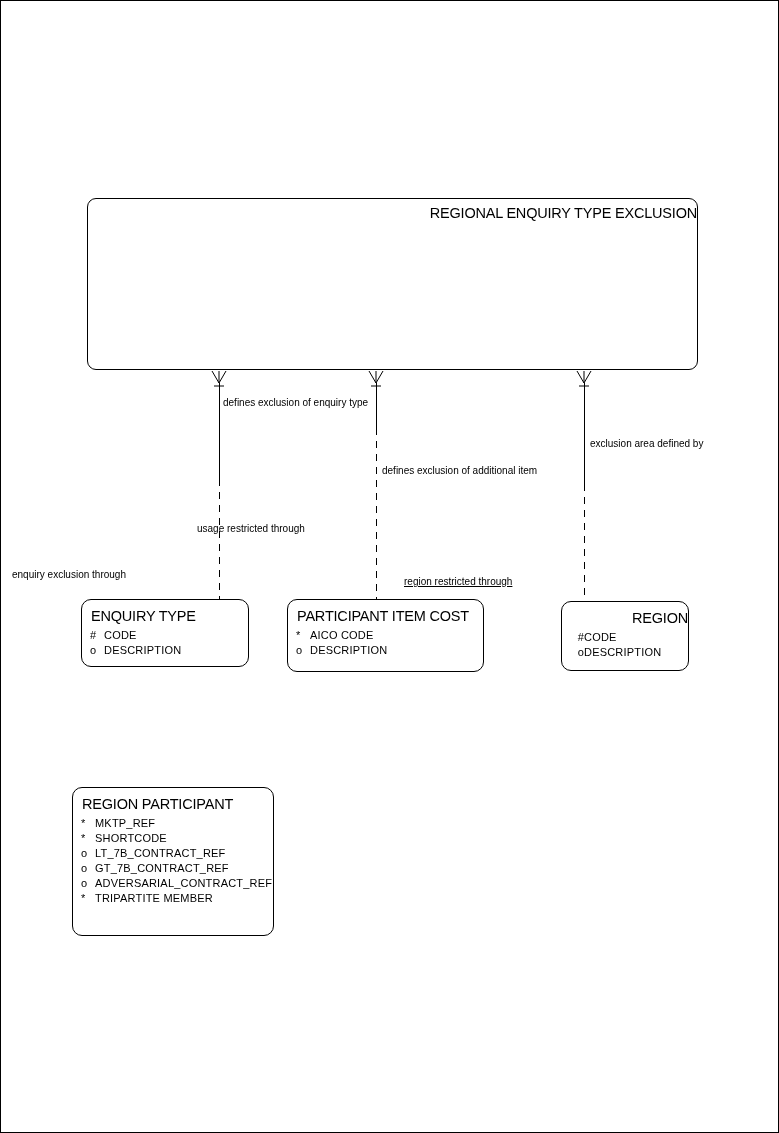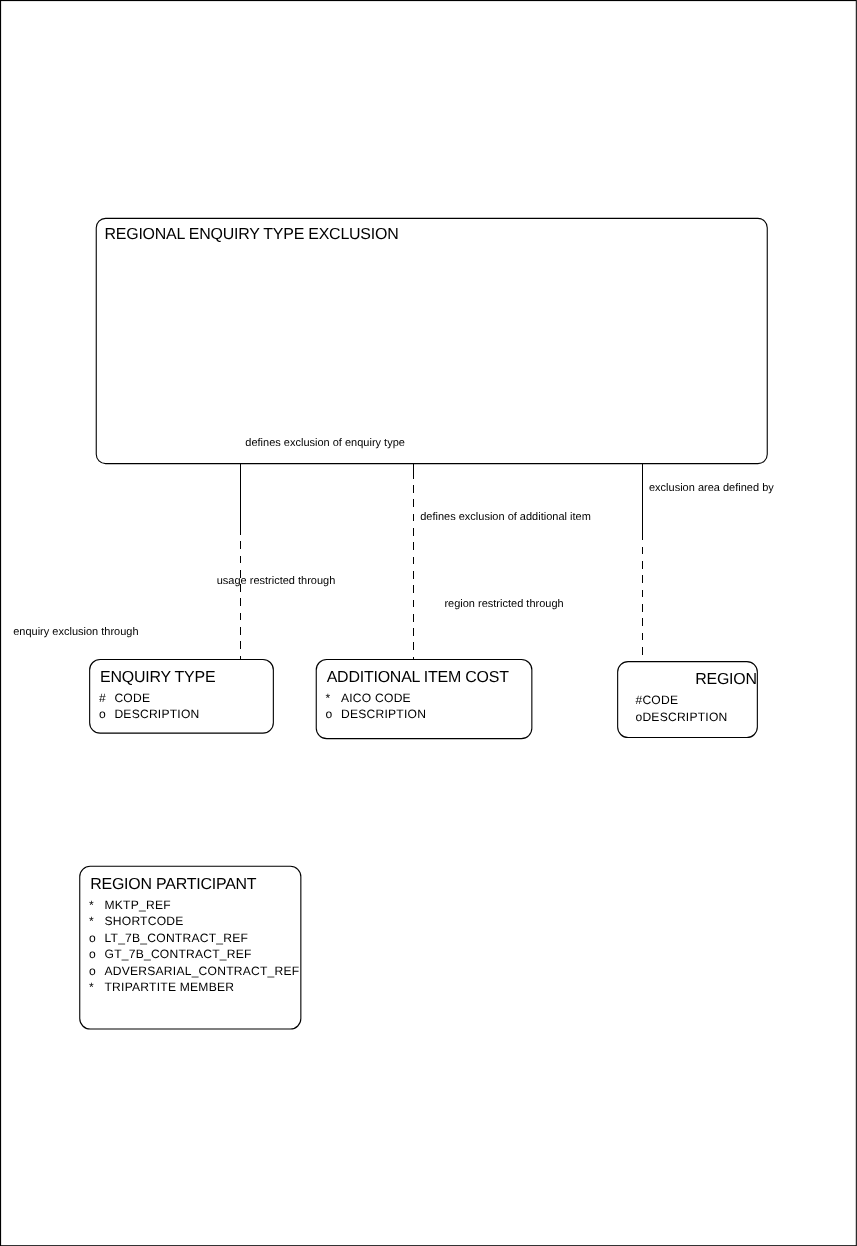--- a/index.html
+++ b/index.html
@@ -28,33 +28,33 @@
     letter-spacing:-0.2px;
     white-space:nowrap;
     margin:0 0 4px 1px;
   }
   .root-entity{border-radius:9px;padding:6px 0 0 6px;}
   .attr-row{display:flex;align-items:baseline;font-size:11px;line-height:15px;letter-spacing:0.2px;white-space:nowrap;}
   .attr-prefix{flex:0 0 14px;width:14px;}
   .rel-label{position:absolute;font-size:10px;line-height:16px;white-space:nowrap;}
 
   
-  #root-box{left:86px;top:197px;width:611px;height:224px;}
+  #root-box{left:86px;top:197px;width:611px;height:172px;text-align:right;}
   #box-enquiry-type{left:80px;top:598px;width:168px;height:68px;}
   #box-additional-item-cost{left:286px;top:598px;width:197px;height:73px;}
   #box-region{left:560px;top:600px;width:128px;height:70px;text-align:right;}
   #box-market-participant{left:71px;top:786px;width:202px;height:149px;}
 
   
   #lbl-rel1-from{left:222px;top:394px;}
   #lbl-rel2-from{left:381px;top:414px;margin-top:48px;}
   #lbl-rel3-from{left:589px;top:435px;}
   #lbl-rel1-to{left:11px;top:566px;}
   #lbl-rel2-to{left:196px;top:520px;}
-  #lbl-rel3-to{left:403px;top:541px;}
+  #lbl-rel3-to{left:403px;top:573px;text-decoration:underline;}
 </style>
 </head>
 <body>
 
 <div class="page">
 
   <svg class="overlay" viewBox="0 0 779 1133" xmlns="http://www.w3.org/2000/svg" stroke="#000" stroke-width="1" fill="none" shape-rendering="crispEdges">
     <g>
       <path shape-rendering="auto" d="M211 370 L218 382 M218 370 L218 382 M225 370 L218 382 M213 385 L223 385"></path>
       <path d="M218 382 L218 478"></path>
@@ -89,21 +89,21 @@
       <span class="attr-prefix">#</span>
       <span class="attr-name">CODE</span>
     </div>
     <div class="attr-row">
       <span class="attr-prefix">o</span>
       <span class="attr-name">DESCRIPTION</span>
     </div>
   </div>
 
   <div class="entity" id="box-additional-item-cost">
-    <div class="entity-title">ADDITIONAL ITEM COST</div>
+    <div class="entity-title">PARTICIPANT ITEM COST</div>
     <div class="attr-row">
       <span class="attr-prefix">*</span>
       <span class="attr-name">AICO CODE</span>
     </div>
     <div class="attr-row">
       <span class="attr-prefix">o</span>
       <span class="attr-name">DESCRIPTION</span>
     </div>
   </div>
 

